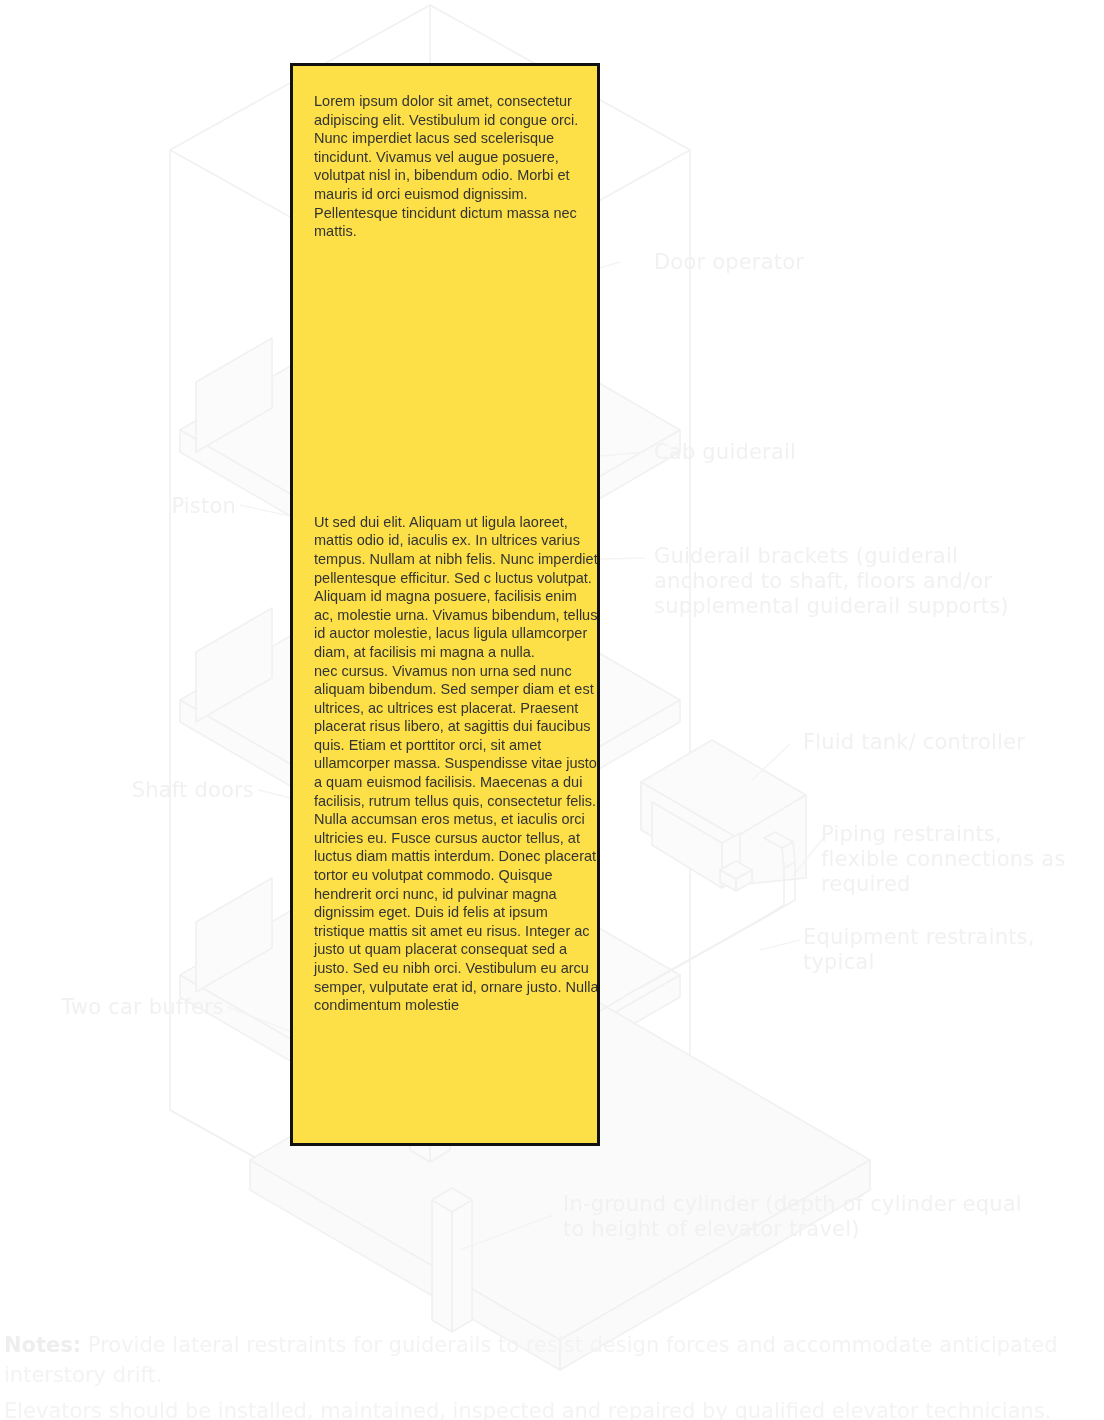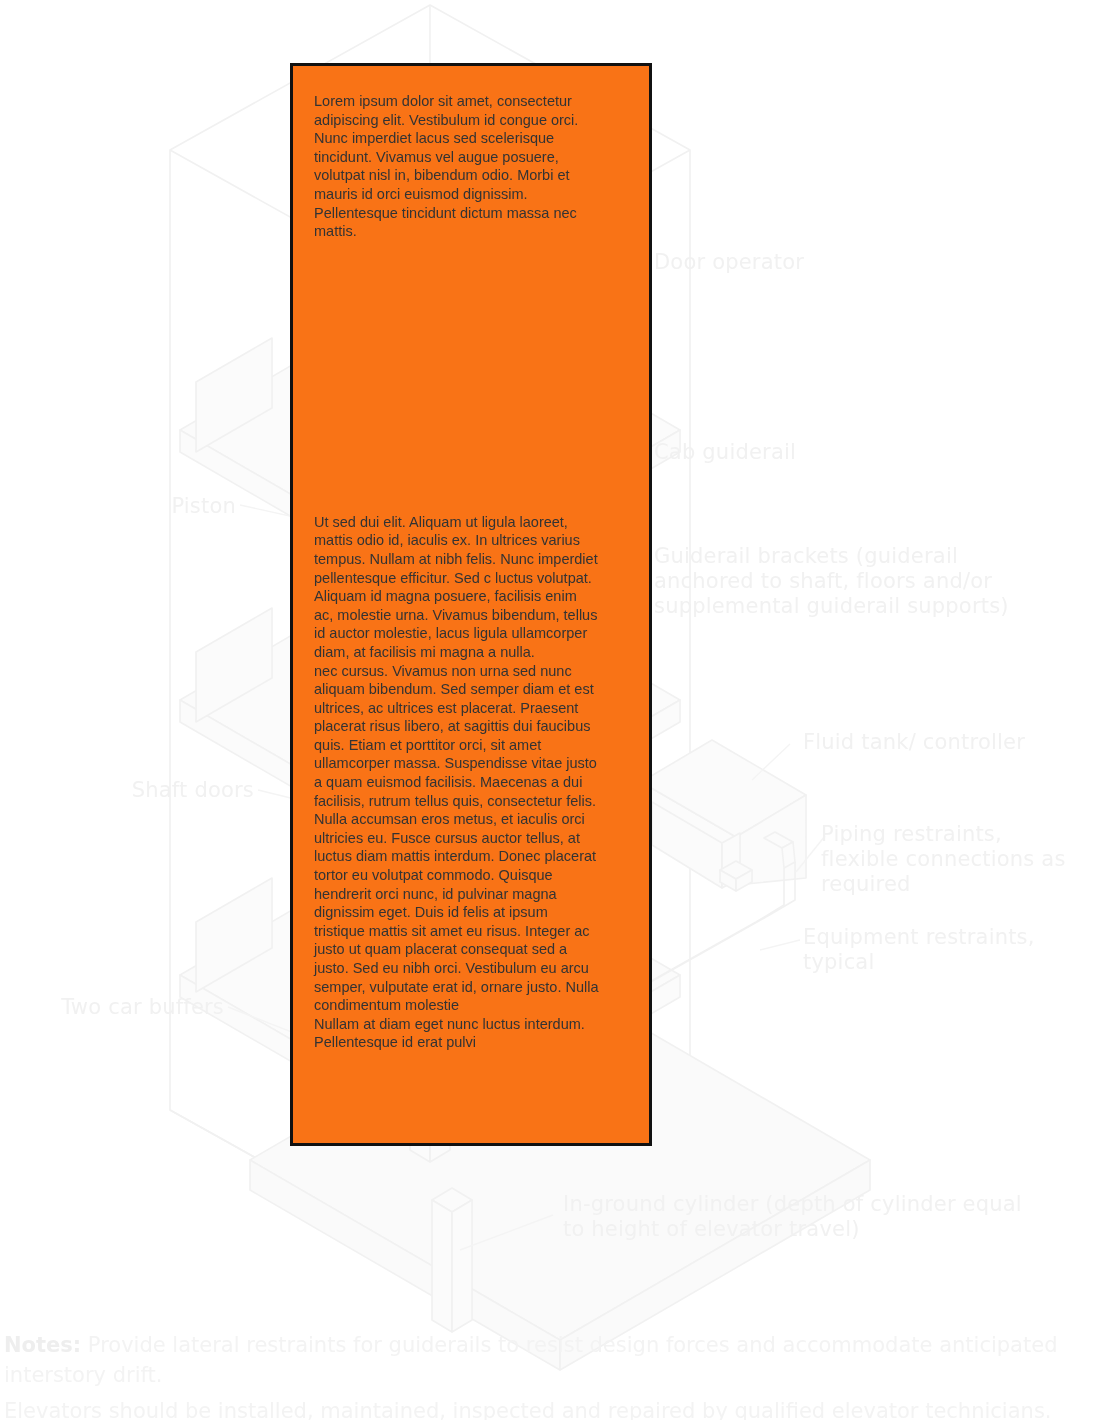--- a/index.html
+++ b/index.html
@@ -53,23 +53,23 @@
     font-weight: bold;
     color: #eeeeee;
   }
   #notes p { margin: 0 0 6px 0; }
 
   
   #text-panel {
     position: absolute;
     left: 290px;
     top: 63px;
-    width: 362px;
+    width: 310px;
     height: 1083px;
-    background: #f97316;
+    background: #fde047;
     border: 3px solid #111111;
     box-sizing: border-box;
     overflow: hidden;
   }
   #text-panel .panel-inner {
     position: absolute;
     left: 21px;
     top: 26px;
     width: 285px;
   }
@@ -241,15 +241,14 @@
 
 </div>
 
 <div id="text-panel">
   <div class="panel-inner">
     <p class="para">Lorem ipsum dolor sit amet, consectetur adipiscing elit. Vestibulum id congue orci. Nunc imperdiet lacus sed scelerisque tincidunt. Vivamus vel augue posuere, volutpat nisl in, bibendum odio. Morbi et mauris id orci euismod dignissim. Pellentesque tincidunt dictum massa nec mattis.</p>
     <div class="spacer-block"></div>
     <p class="para">Ut sed dui elit. Aliquam ut ligula laoreet, mattis odio id, iaculis ex. In ultrices varius tempus. Nullam at nibh felis. Nunc imperdiet pellentesque efficitur. Sed c luctus volutpat. Aliquam id magna posuere, facilisis enim ac, molestie urna. Vivamus bibendum, tellus id auctor molestie, lacus ligula ullamcorper diam, at facilisis mi magna a nulla.</p>
     <p class="para">nec cursus. Vivamus non urna sed nunc aliquam bibendum. Sed semper diam et est ultrices, ac ultrices est placerat. Praesent placerat risus libero, at sagittis dui faucibus quis. Etiam et porttitor orci, sit amet ullamcorper massa. Suspendisse vitae justo a quam euismod facilisis. Maecenas a dui facilisis, rutrum tellus quis, consectetur felis.</p>
     <p class="para">Nulla accumsan eros metus, et iaculis orci ultricies eu. Fusce cursus auctor tellus, at luctus diam mattis interdum. Donec placerat tortor eu volutpat commodo. Quisque hendrerit orci nunc, id pulvinar magna dignissim eget. Duis id felis at ipsum tristique mattis sit amet eu risus. Integer ac justo ut quam placerat consequat sed a justo. Sed eu nibh orci. Vestibulum eu arcu semper, vulputate erat id, ornare justo. Nulla condimentum molestie</p>
-    <p class="para">Nullam at diam eget nunc luctus interdum. Pellentesque id erat pulvi</p>
   </div>
 </div>
 
 </body></html>

